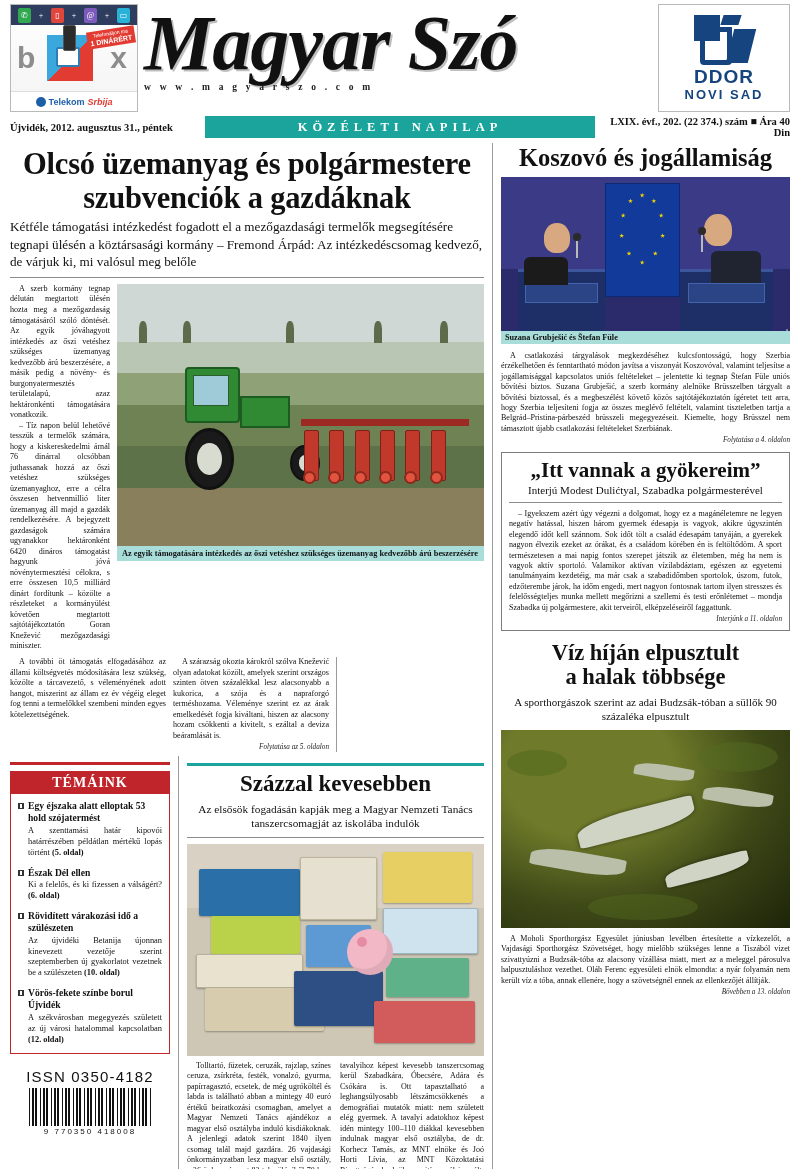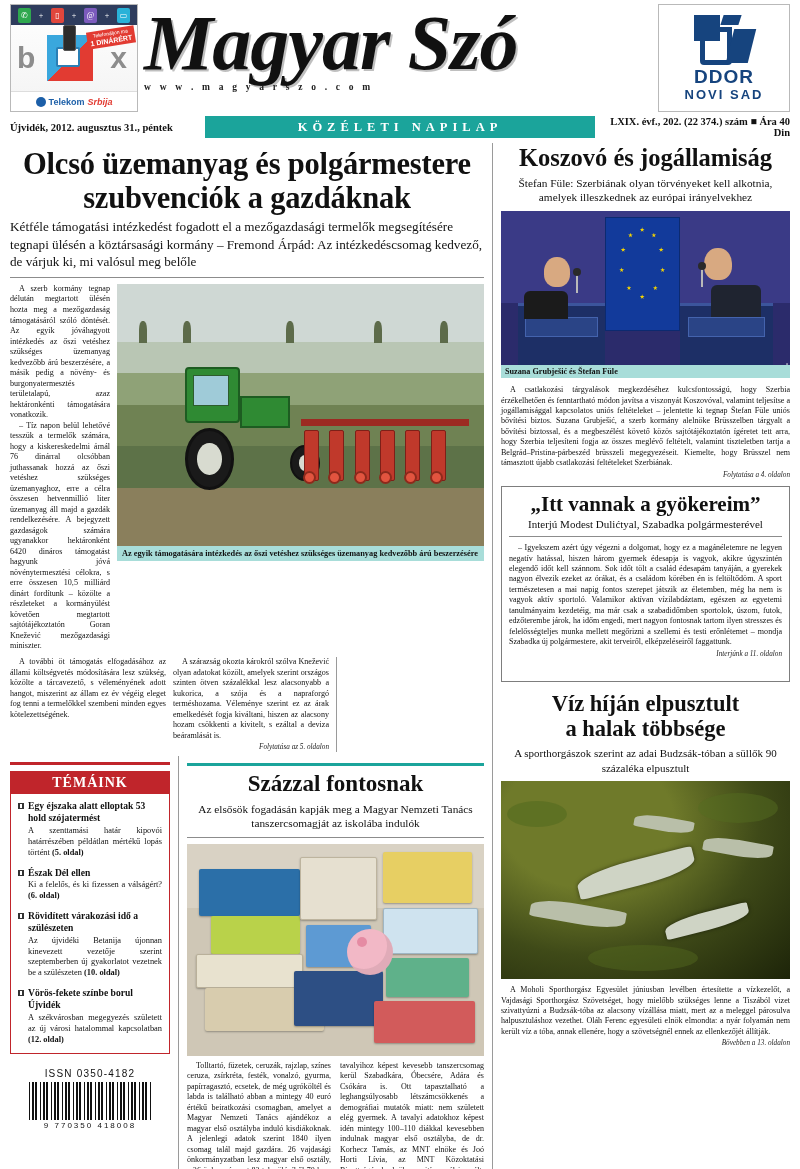--- a/index.html
+++ b/index.html
@@ -95,34 +95,34 @@
                 font-weight:bold; font-size:14px; letter-spacing:1px; padding:3px 0; }
   .temaink-body { padding:6px 7px 8px; }
   .ti-item { margin-bottom:8px; }
   .ti-title { font-family:"Liberation Serif",serif; font-weight:bold; font-size:9.6px; line-height:1.22; display:flex; gap:4px;}
   .ti-bullet { display:inline-block; width:6px; height:6px; background:#333; border:1px solid #333; flex:none; margin-top:3px;
                background-image:linear-gradient(#fff 0 0); background-size:2px 6px; background-position:center; background-repeat:no-repeat;}
   .ti-text { font-family:"Liberation Serif",serif; font-size:8.4px; line-height:1.3; text-align:justify; margin-top:2px; padding-left:10px;}
   .ti-text b { font-weight:bold; }
 
   .issn-wrap { text-align:center; margin-top:14px; }
-  .issn { font-family:"Liberation Sans",sans-serif; font-size:10px; letter-spacing:1.2px; }
+  .issn { font-family:"Liberation Sans",sans-serif; font-size:15px; letter-spacing:1.2px; }
   .barcode { margin:3px auto 0; width:122px; height:38px;
     background:repeating-linear-gradient(90deg,#111 0 1px,#fff 1px 3px,#111 3px 5px,#fff 5px 6px,#111 6px 8px,#fff 8px 11px); }
   .barnum { font-family:"Liberation Sans",sans-serif; font-size:8px; letter-spacing:2px; margin-top:1px;}
 
   
   .hl2 { font-family:"Liberation Serif",serif; font-weight:bold; font-size:24.5px; line-height:1.05; text-align:center; margin:2px 0 0; }
   .sub2 { font-family:"Liberation Serif",serif; font-size:11.3px; line-height:1.3; text-align:center; margin-top:5px; }
   .photo-r { position:relative; width:100%; height:154px; overflow:hidden; }
   .cap-teal2 { background:#a8ddd9; font-family:"Liberation Serif",serif; font-weight:bold; font-size:8.2px; padding:2px 4px; }
   .rtext { font-family:"Liberation Serif",serif; font-size:8.05px; line-height:1.30; text-align:justify; }
   .rtext p { margin:0; text-indent:9px; }
   .jump { text-align:right; font-size:7.2px; font-style:italic; margin-top:2px; color:#222; }
-  .box-frame { border:1px solid #7d7d7d; padding:6px 7px 22px; }
+  .box-frame { border:1px solid #7d7d7d; padding:6px 7px 5px; }
   .hl3 { font-family:"Liberation Serif",serif; font-weight:bold; font-size:21px; text-align:center; line-height:1.05; margin:0; }
   .sub3 { font-family:"Liberation Serif",serif; font-size:11px; text-align:center; margin-top:3px; }
   .hl4 { font-family:"Liberation Serif",serif; font-weight:bold; font-size:22.5px; text-align:center; line-height:1.1; margin:4px 0 0;}
   .sub4 { font-family:"Liberation Serif",serif; font-size:11px; text-align:center; line-height:1.3; margin-top:5px;}
 
   
   .ph-field { position:absolute; inset:0;
     background:
       linear-gradient(#cfd8d4 0 22%, #b9c6b4 22% 34%, #8fa277 34% 46%, #6f8253 46% 62%, #5d7248 62% 78%, #8a7f5c 78% 100%);}
   .ph-field .tree { position:absolute; top:14%; width:8px; height:22px; background:#5d6b4a; border-radius:40% 40% 0 0;}
@@ -339,21 +339,21 @@
             <div class="issn">ISSN 0350-4182</div>
             <div class="barcode"></div>
             <div class="barnum">9 770350 418008</div>
           </div>
         </div>
 
         <div style="width:1px;background:#9a9a9a"></div>
 
         <div style="flex:1">
           <div class="rule-teal"></div>
-          <div class="hl2" style="font-size:23px">Százzal fontosnak</div>
+          <div class="hl2" style="font-size:23px">Százzal kevesebben</div>
           <div class="sub2">Az elsősök fogadásán kapják meg a Magyar Nemzeti Tanács tanszercsomagját az iskolába indulók</div>
           <div class="rule-thin"></div>
 
           <div class="photo-r" style="height:212px">
             <div class="ph-school">
               <span class="bk" style="left:4%;top:12%;width:34%;height:22%;background:#2b6fa8;"></span>
               <span class="bk" style="left:8%;top:34%;width:30%;height:18%;background:#b9d24a;"></span>
               <span class="bk" style="left:3%;top:52%;width:36%;height:16%;background:#e8e2cf;border:1px solid #b9b09a;"></span>
               <span class="bk" style="left:6%;top:68%;width:40%;height:20%;background:#d8ccae;"></span>
               <span class="bk" style="left:38%;top:6%;width:26%;height:30%;background:#e6e0d0;border:1px solid #bdb49e;"></span>
@@ -374,21 +374,20 @@
         </div>
       </div>
 
     </div>
 
     <div class="vrule"></div>
 
     <div class="col-right">
 
       <div class="hl2">Koszovó és jogállamiság</div>
-      <div class="sub2">Štefan Füle: Szerbiának olyan törvényeket kell alkotnia, amelyek illeszkednek az európai irányelvekhez</div>
 
       <div class="photo-r" style="margin-top:6px">
         <div class="ph-eu">
           <span class="eu-flagbox">
             <span class="eu-star" style="left:46%;top:8%"></span>
             <span class="eu-star" style="left:62%;top:13%"></span>
             <span class="eu-star" style="left:72%;top:26%"></span>
             <span class="eu-star" style="left:74%;top:44%"></span>
             <span class="eu-star" style="left:64%;top:60%"></span>
             <span class="eu-star" style="left:46%;top:68%"></span>

